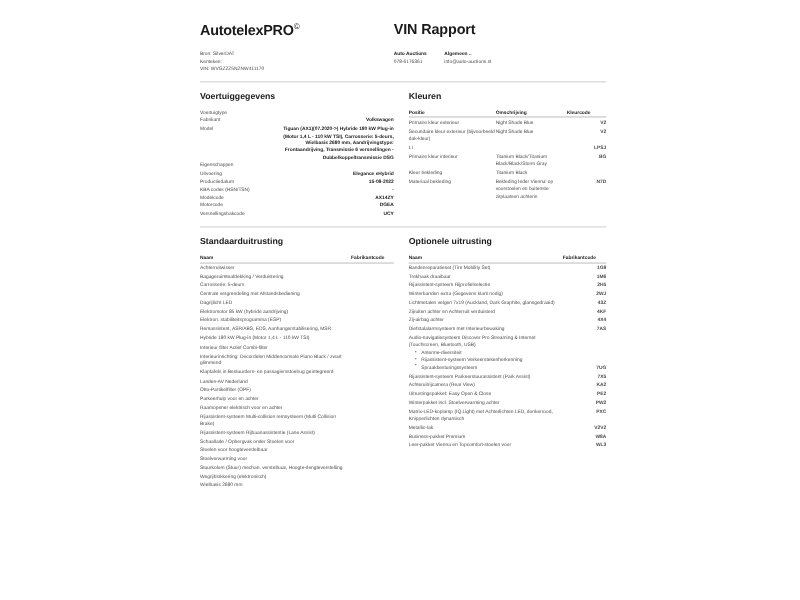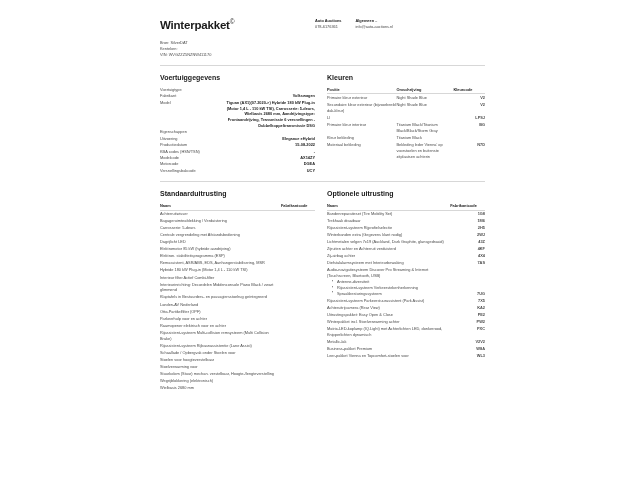--- a/index.html
+++ b/index.html
@@ -177,26 +177,27 @@
   }
 </style>
 </head>
 <body>
 
 <div class="page">
   <div class="sheet">
 
     <div class="header">
       <div class="header-left">
-        <div class="brand"><span>Winterpakket</span><sup>©</sup></div>
+        <div class="brand"><span>AutotelexPRO</span><sup>©</sup></div>
         <div class="meta-line">Bron: SilverDAT</div>
         <div class="meta-line">Kenteken:</div>
         <div class="meta-line">VIN: WVGZZZ5NZNW411170</div>
       </div>
       <div class="header-right">
+        <div class="report-title">VIN Rapport</div>
         <div class="contacts">
           <div class="contact-block">
             <div class="contact-name">Auto Auctions</div>
             <div class="contact-detail">078-6176361</div>
           </div>
           <div class="contact-block">
             <div class="contact-name">Algemeen ..</div>
             <div class="contact-detail">info@auto-auctions.nl</div>
           </div>
         </div>

